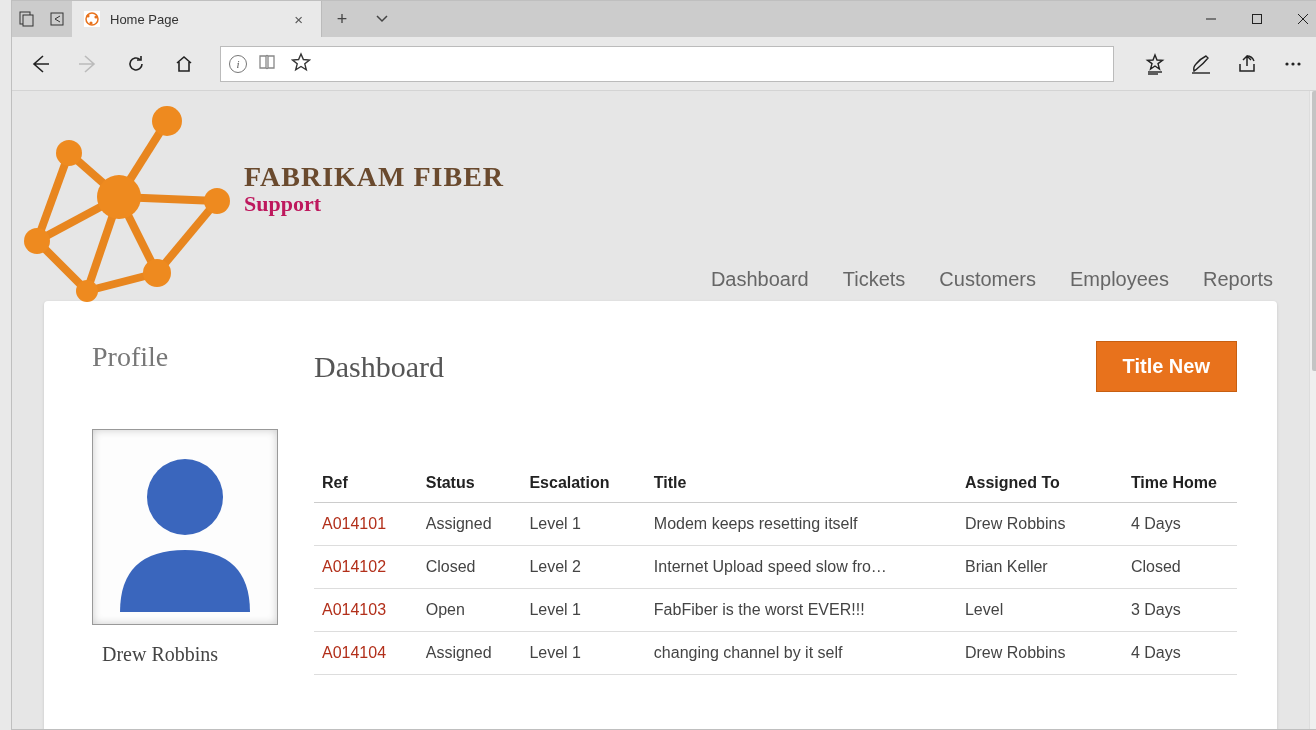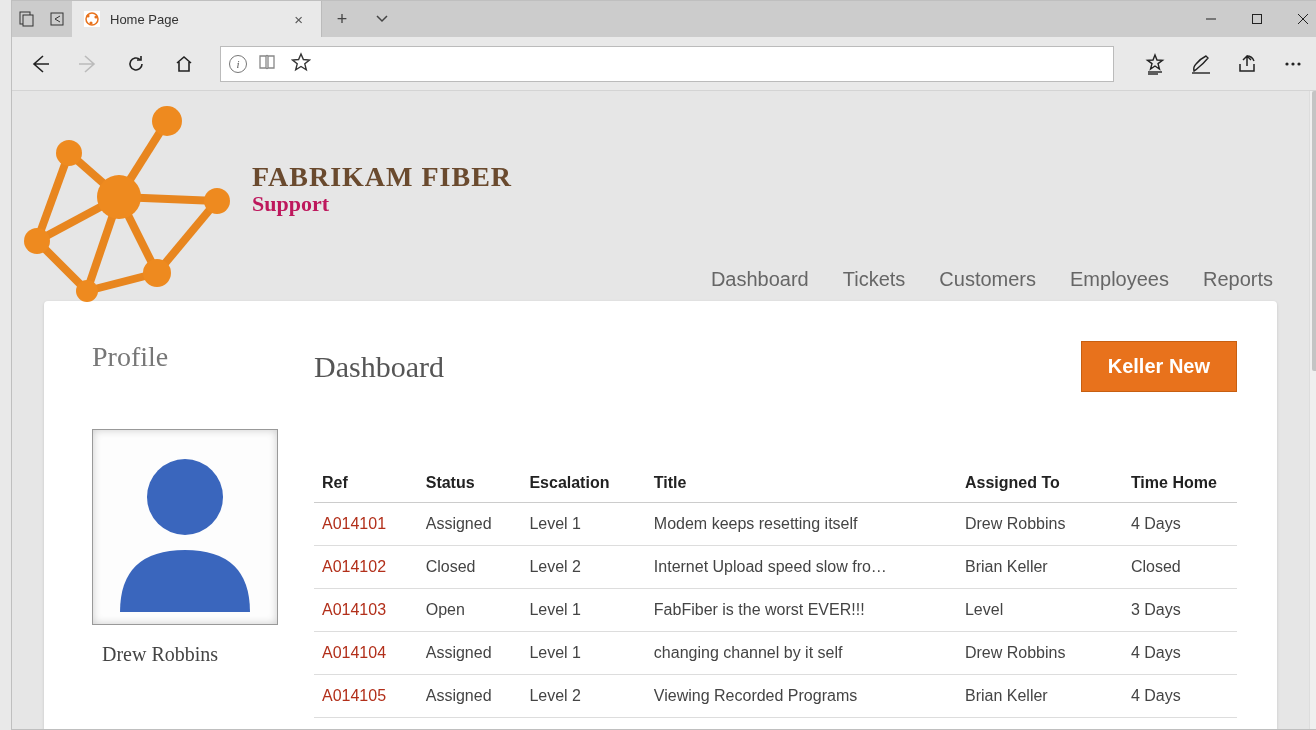--- a/index.html
+++ b/index.html
@@ -33,21 +33,21 @@
 
   
   .viewport { flex: 1; position: relative; overflow: hidden; background: #e6e6e6; }
   .vscroll { position: absolute; right: 0; top: 0; bottom: 0; width: 17px; background: #efefef; border-left: 1px solid #ddd; }
   .vscroll .thumb { position: absolute; left: 2px; right: 2px; top: 0; height: 280px; background: #c4c4c4; border-radius: 2px; }
   .page { position: absolute; left: 0; right: 17px; top: 0; bottom: 0; background: #e6e6e6; }
 
   
   .site-header { position: relative; height: 210px; }
   .logo-wrap { position: absolute; left: 5px; top: 10px; }
-  .brand-text { position: absolute; left: 240px; top: 70px; }
+  .brand-text { position: absolute; left: 232px; top: 70px; }
   .brand { font-family: Georgia, "Times New Roman", serif; font-size: 28px; font-weight: bold; color: #6a4a2e; letter-spacing: 1px; }
   .brand-sub { font-family: Georgia, serif; font-size: 22px; font-weight: bold; color: #be185d; margin-top: -2px; }
   .nav { position: absolute; right: 36px; bottom: 10px; display: flex; gap: 34px; }
   .nav a { font-size: 20px; color: #666; text-decoration: none; }
 
   
   .panel { margin: 0 32px; background: #fff; border-radius: 4px; box-shadow: 0 1px 3px rgba(0,0,0,.15); padding: 40px 40px 200px 40px; min-height: 800px; }
   .panel-top { display: flex; align-items: flex-start; position: relative; }
   .left-col { width: 230px; padding-left: 8px; }
   .profile-h { font-family: Georgia, serif; font-size: 28px; color: #777; font-weight: normal; }
@@ -241,21 +241,21 @@
                 <circle cx="85" cy="55" r="38" fill="#3a66bd"></circle>
                 <path d="M20 170 Q20 108 85 108 Q150 108 150 170 Z" fill="#3a66bd"></path>
               </svg>
             </div>
             <div class="profile-name">Drew Robbins</div>
           </div>
 
           <div class="right-col">
             <div class="dash-head">
               <div class="dash-h">Dashboard</div>
-              <button class="create-btn">Keller New</button>
+              <button class="create-btn">Title New</button>
             </div>
 
             <table class="tickets">
               <colgroup>
                 <col class="c-ref">
                   <col class="c-status">
                   <col class="c-esc">
                   <col class="c-title">
                   <col class="c-assigned">
                   <col class="c-time">
@@ -296,28 +296,20 @@
                     <td>3 Days</td>
                   </tr>
                   <tr>
                     <td class="ref">A014104</td>
                     <td>Assigned</td>
                     <td>Level 1</td>
                     <td class="title-cell">changing channel by it self</td>
                     <td>Drew Robbins</td>
                     <td>4 Days</td>
                   </tr>
-                  <tr>
-                    <td class="ref">A014105</td>
-                    <td>Assigned</td>
-                    <td>Level 2</td>
-                    <td class="title-cell">Viewing Recorded Programs</td>
-                    <td>Brian Keller</td>
-                    <td>4 Days</td>
-                  </tr>
                 </tbody>
             </table>
           </div>
         </div>
       </div>
 
     </div>
     <div class="vscroll">
       <div class="thumb"></div>
     </div>

